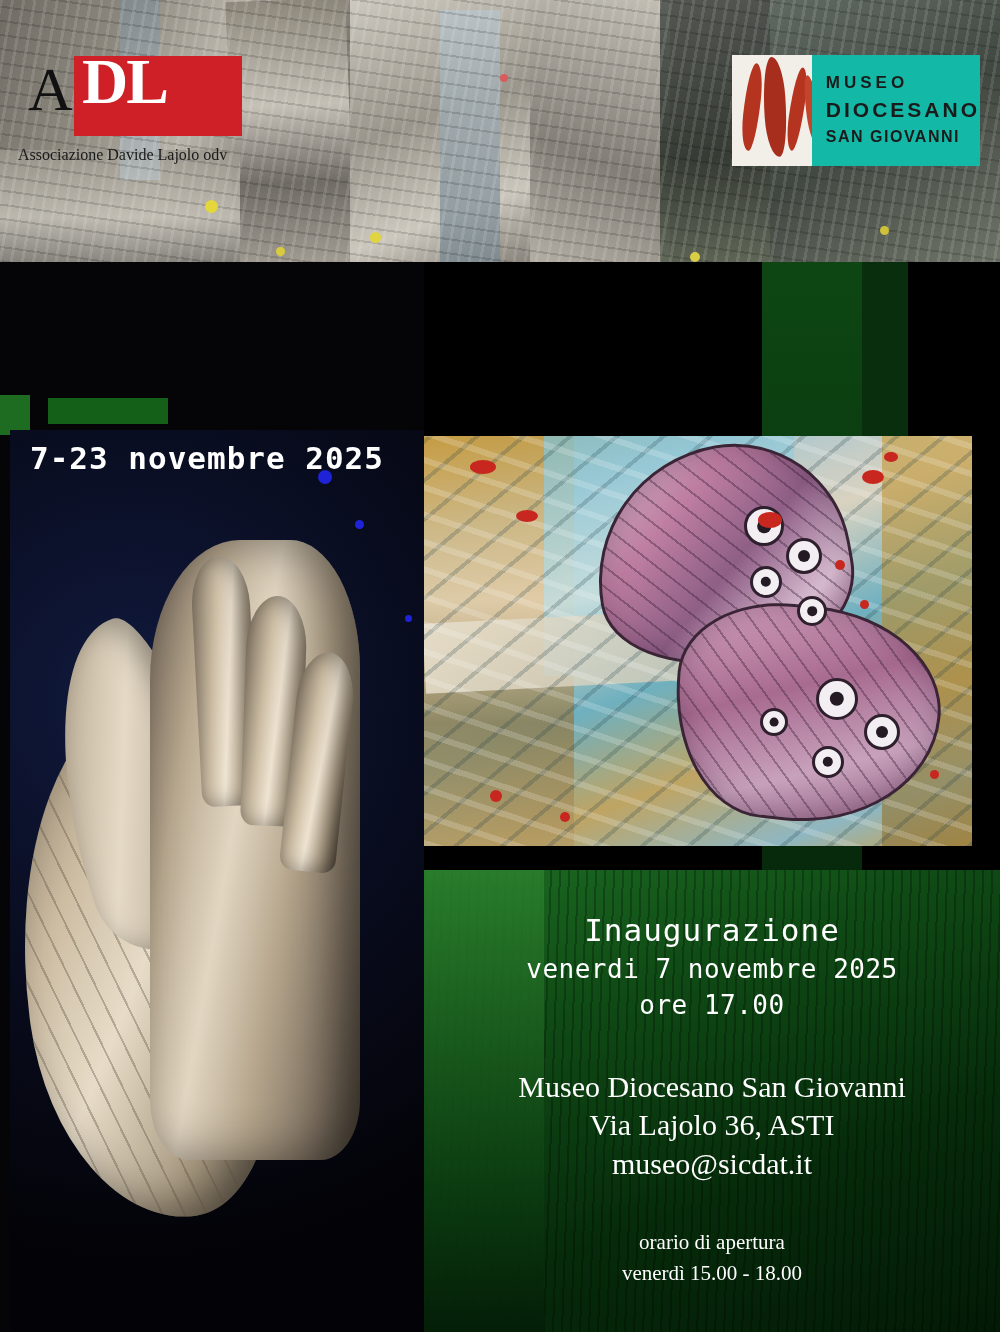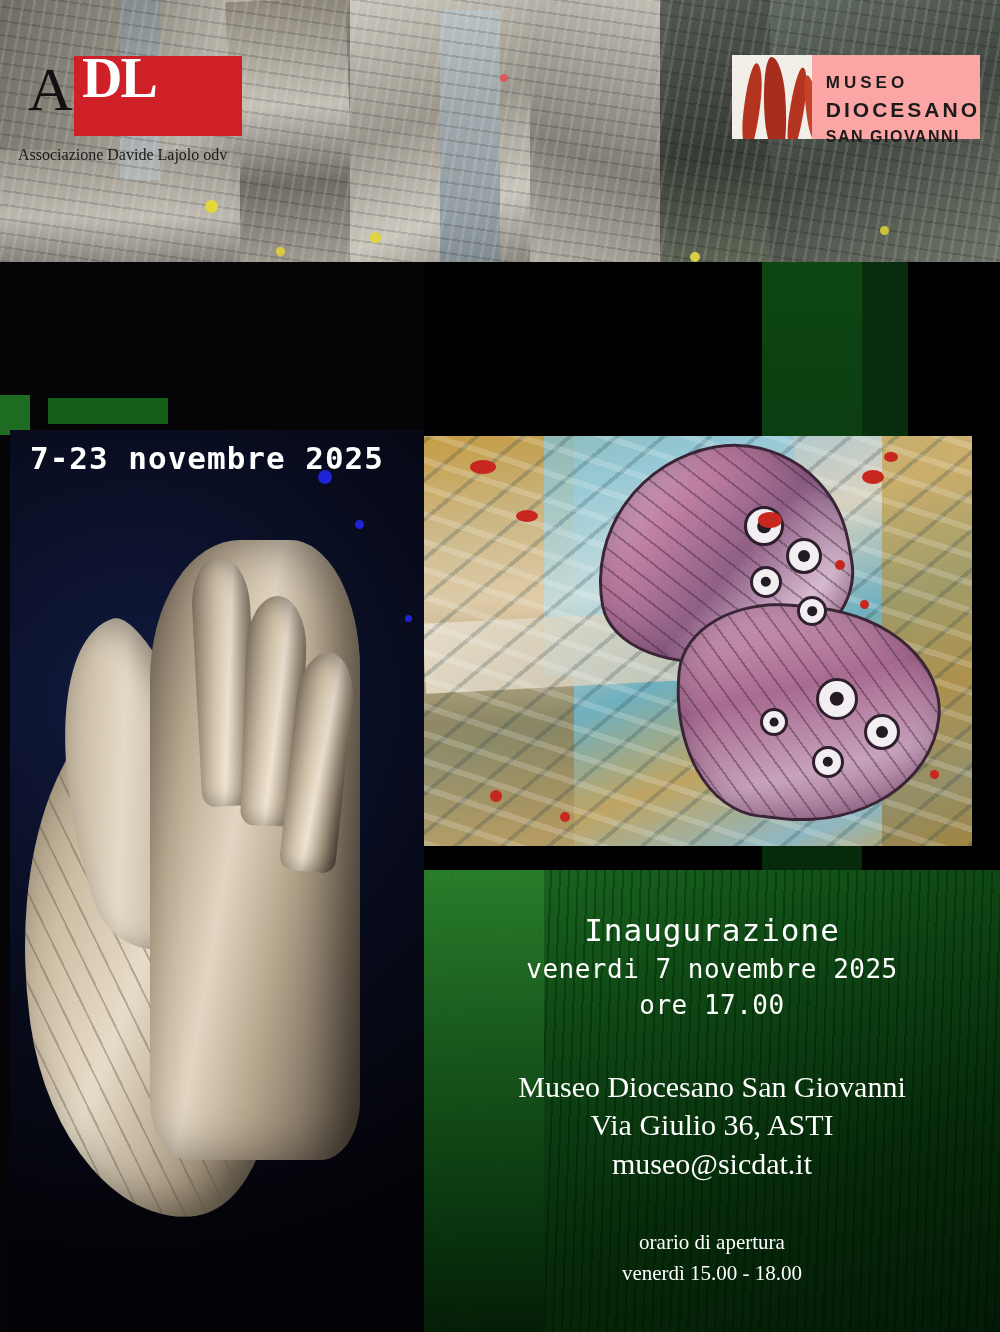--- a/index.html
+++ b/index.html
@@ -82,40 +82,40 @@
     position: absolute;
     left: 56px; top: 8px;
     width: 168px; height: 80px;
     background: #cf2027;
   }
   .adl-dl {
     position: absolute;
     left: 8px; top: -6px;
     font-family: "Liberation Serif", serif;
     font-weight: bold;
-    font-size: 56px;
+    font-size: 64px;
     color: #ffffff;
     letter-spacing: -2px;
     line-height: 1;
   }
   .adl-caption {
     position: absolute;
     left: 0px; top: 98px;
     font-family: "Liberation Serif", serif;
     font-size: 16px;
     color: #1a1a1a;
     white-space: nowrap;
   }
 
   
   .museo-logo {
     position: absolute;
     right: 20px; top: 55px;
-    width: 248px; height: 84px;
-    background: #fca5a5;
+    width: 248px; height: 111px;
+    background: #14b8a6;
     display: flex;
     align-items: stretch;
   }
   .museo-art {
     width: 98px;
     background: #f2efe8;
     position: relative;
     overflow: hidden;
   }
   .flame {
@@ -514,21 +514,21 @@
 
   <div class="dates">7-23 novembre 2025</div>
 
   <div class="info-block">
     <div class="inaug-title">Inaugurazione</div>
     <div class="inaug-line">venerdi 7 novembre 2025</div>
     <div class="inaug-line">ore 17.00</div>
 
     <div class="venue">
       <div>Museo Diocesano San  Giovanni</div>
-      <div>Via Giulio 36, ASTI</div>
+      <div>Via Lajolo 36, ASTI</div>
       <div>museo@sicdat.it</div>
     </div>
 
     <div class="hours">
       <div>orario di apertura</div>
       <div>venerdì 15.00 - 18.00</div>
     </div>
   </div>
 
 </div>

